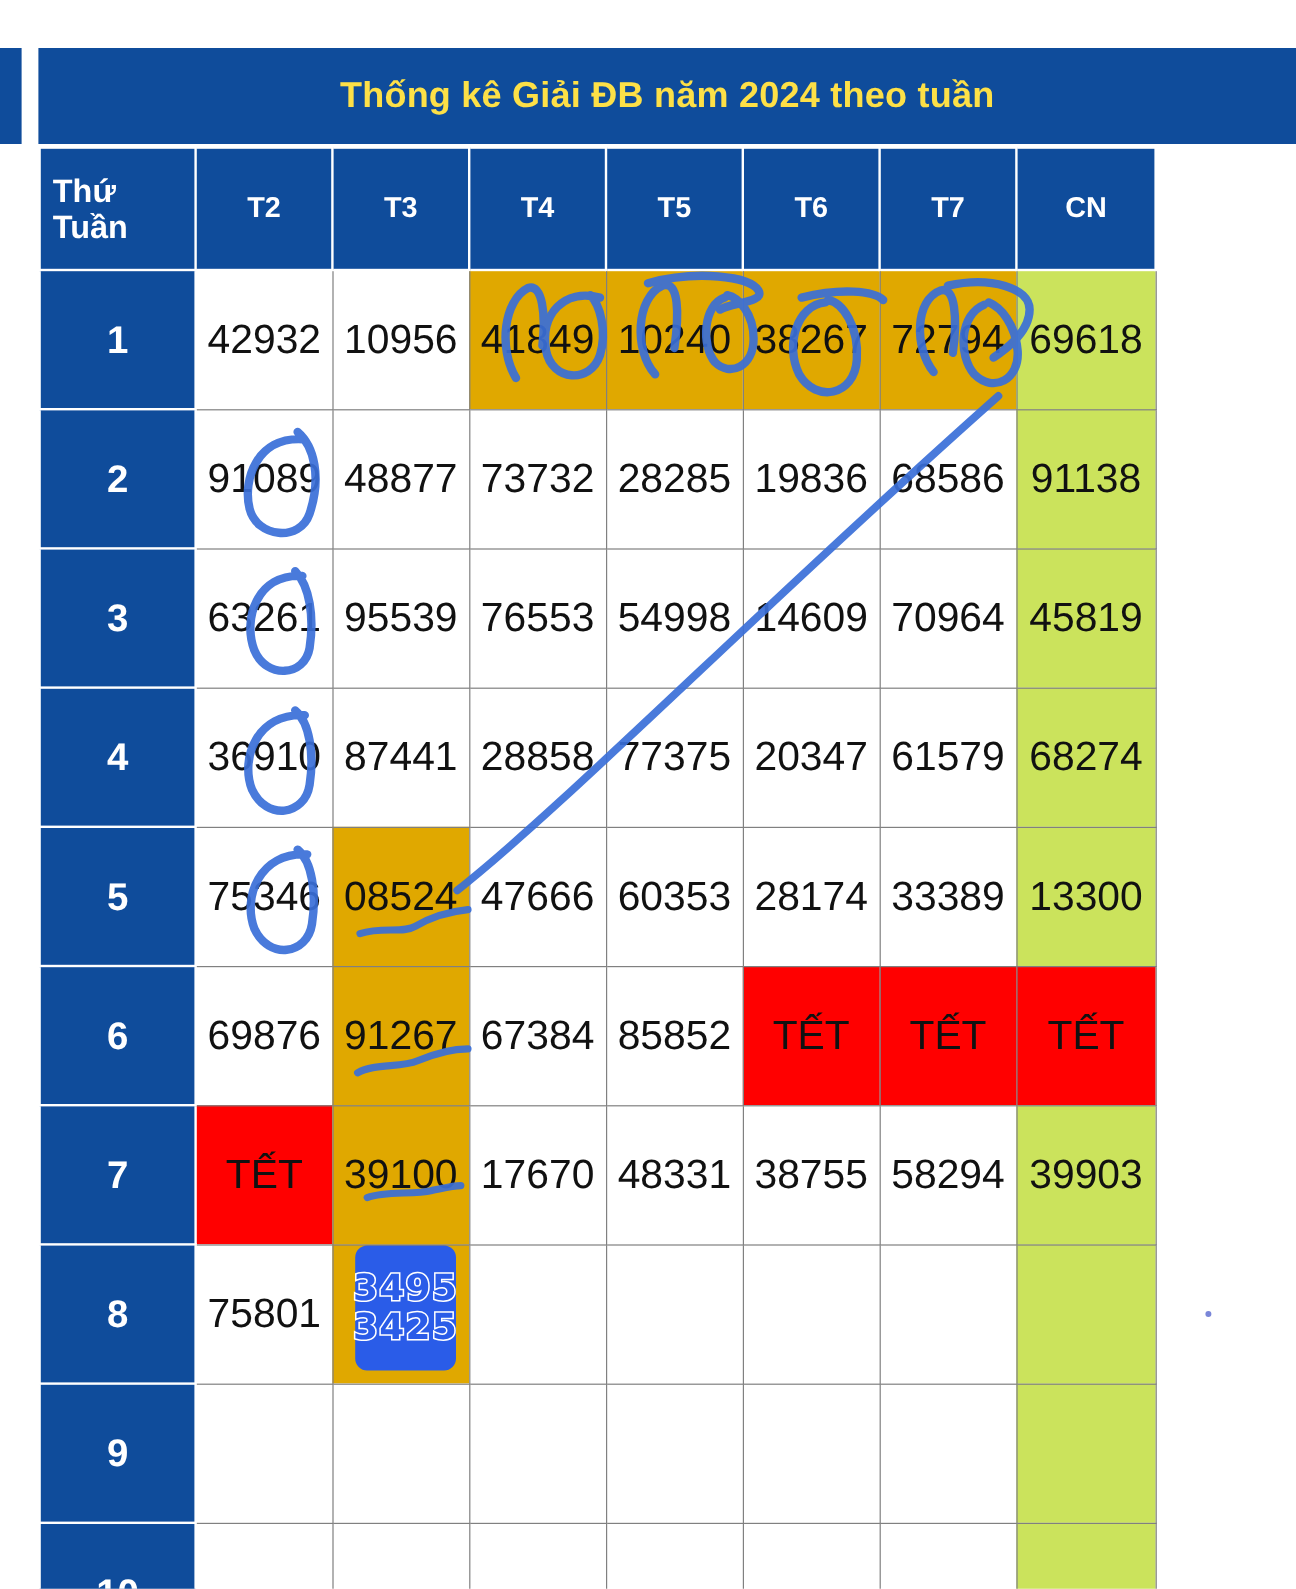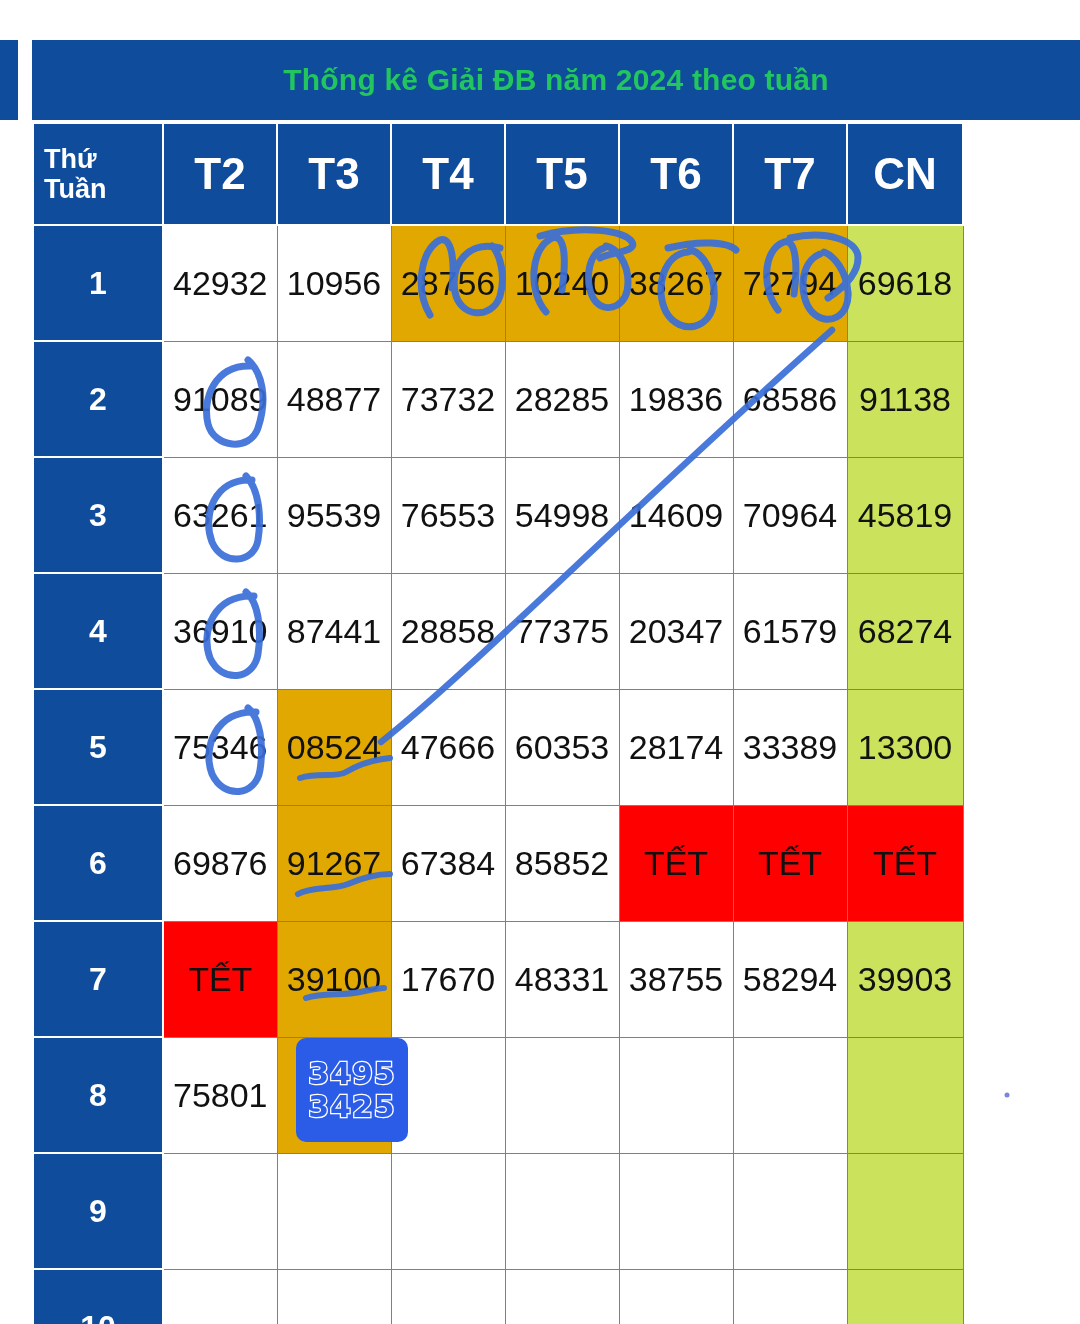--- a/index.html
+++ b/index.html
@@ -13,21 +13,21 @@
   #root{position:absolute;inset:0;}
 
   
   .title-edge{
     position:absolute;left:0;top:40px;width:18px;height:80px;
     background:var(--blue);
   }
   .title-bar{
     position:absolute;left:32px;top:40px;width:1048px;height:80px;
     background:var(--blue);
-    color:#22c55e;font-weight:bold;font-size:30px;
+    color:#fde047;font-weight:bold;font-size:30px;
     display:flex;align-items:center;justify-content:center;
     letter-spacing:.2px;
   }
 
   
   .tbl{
     position:absolute;left:32px;top:122px;
     width:932px;
     border-collapse:collapse;
     table-layout:fixed;
@@ -46,21 +46,21 @@
     border:1px solid #808080;
     background:#ffffff;
     white-space:nowrap;
   }
 
   
   .tbl thead th{
     background:var(--blue);
     color:#ffffff;
     font-weight:bold;
-    font-size:44px;
+    font-size:24px;
     border:2px solid #ffffff;
     height:100px;
   }
   .tbl thead th.corner{
     text-align:left;
     padding-left:10px;
     font-size:27px;
     line-height:1.12;
     white-space:normal;
   }
@@ -81,21 +81,21 @@
 
   
   .ink{
     position:absolute;left:0;top:0;width:1080px;height:1324px;
     pointer-events:none;
   }
 
   
   .note-box{
     position:absolute;left:296px;top:1038px;
-    width:112px;height:104px;
+    width:84px;height:104px;
     background:var(--note);
     border-radius:10px;
     display:flex;flex-direction:column;
     align-items:center;justify-content:center;
     gap:2px;
   }
   .note-box span{
     font-family:"DejaVu Sans",sans-serif;
     font-weight:bold;font-size:30px;letter-spacing:1px;
     color:var(--note);
@@ -139,21 +139,21 @@
           <th>T6</th>
           <th>T7</th>
           <th>CN</th>
         </tr>
     </thead>
     <tbody>
         <tr>
           <td class="rowlbl">1</td>
           <td>42932</td>
           <td>10956</td>
-          <td class="gold">28756</td>
+          <td class="gold">41849</td>
           <td class="gold">10240</td>
           <td class="gold">38267</td>
           <td class="gold">72794</td>
           <td class="green">69618</td>
         </tr>
         <tr>
           <td class="rowlbl">2</td>
           <td>91089</td>
           <td>48877</td>
           <td>73732</td>

